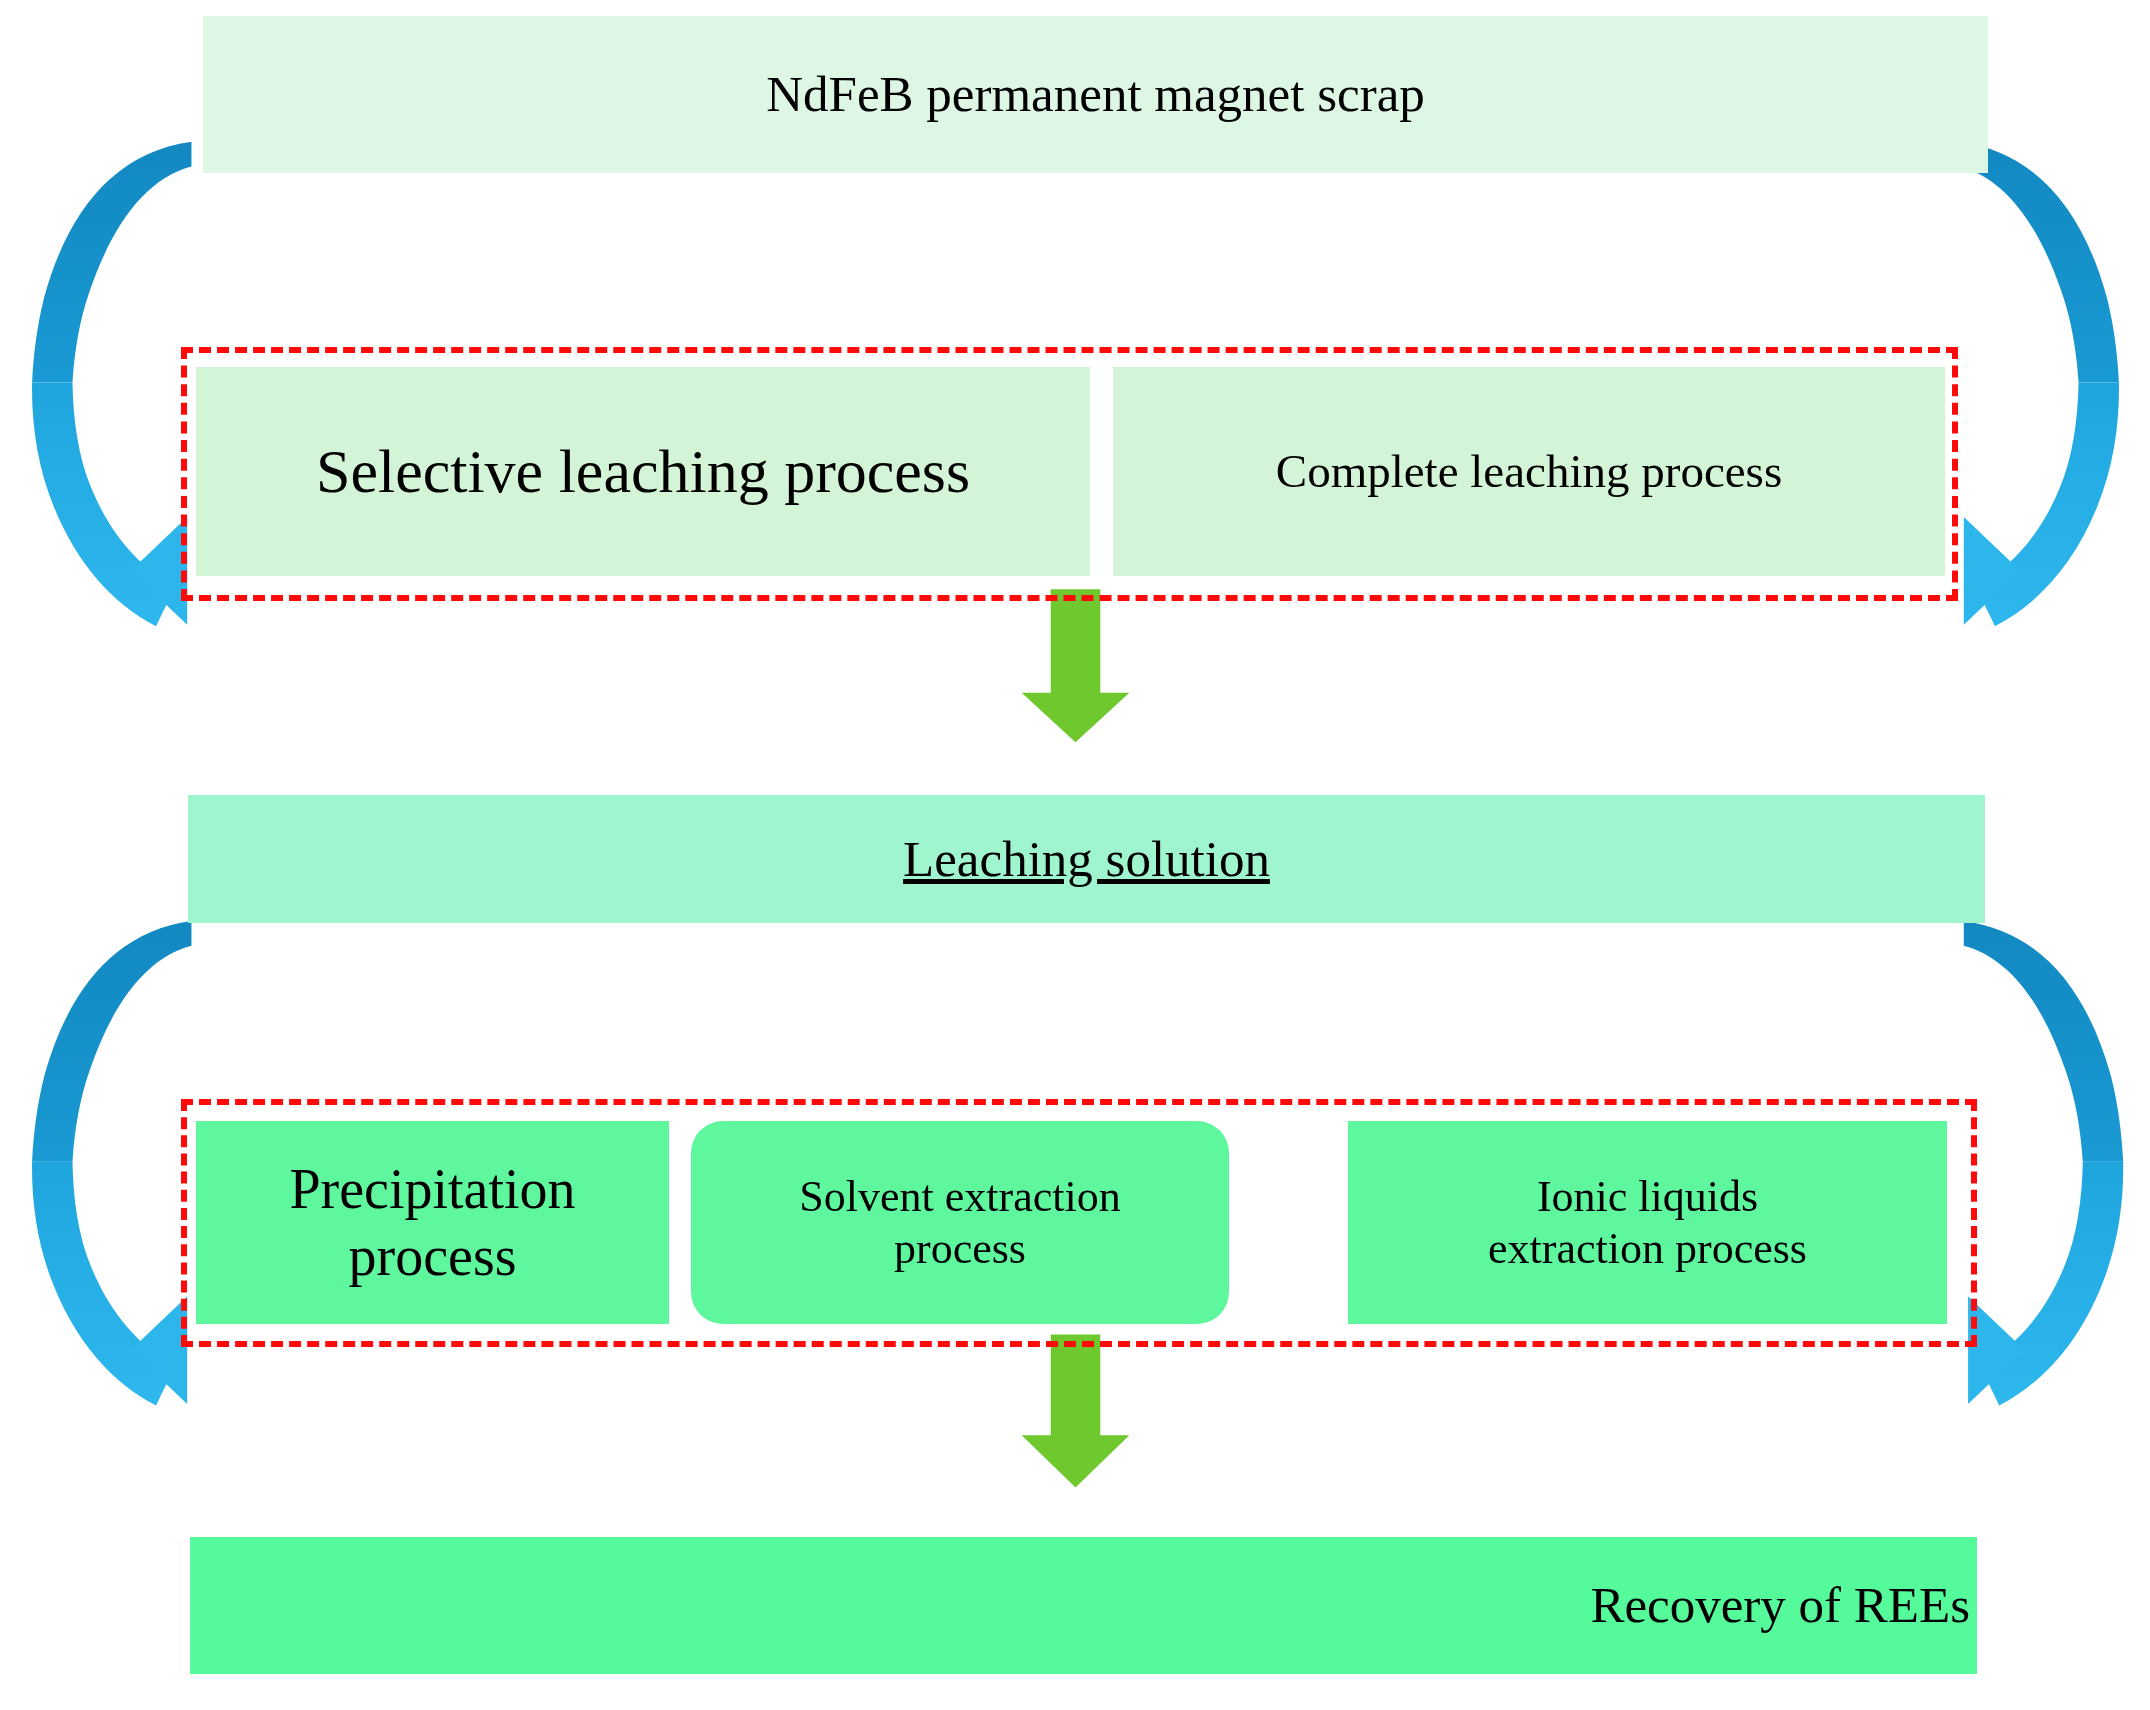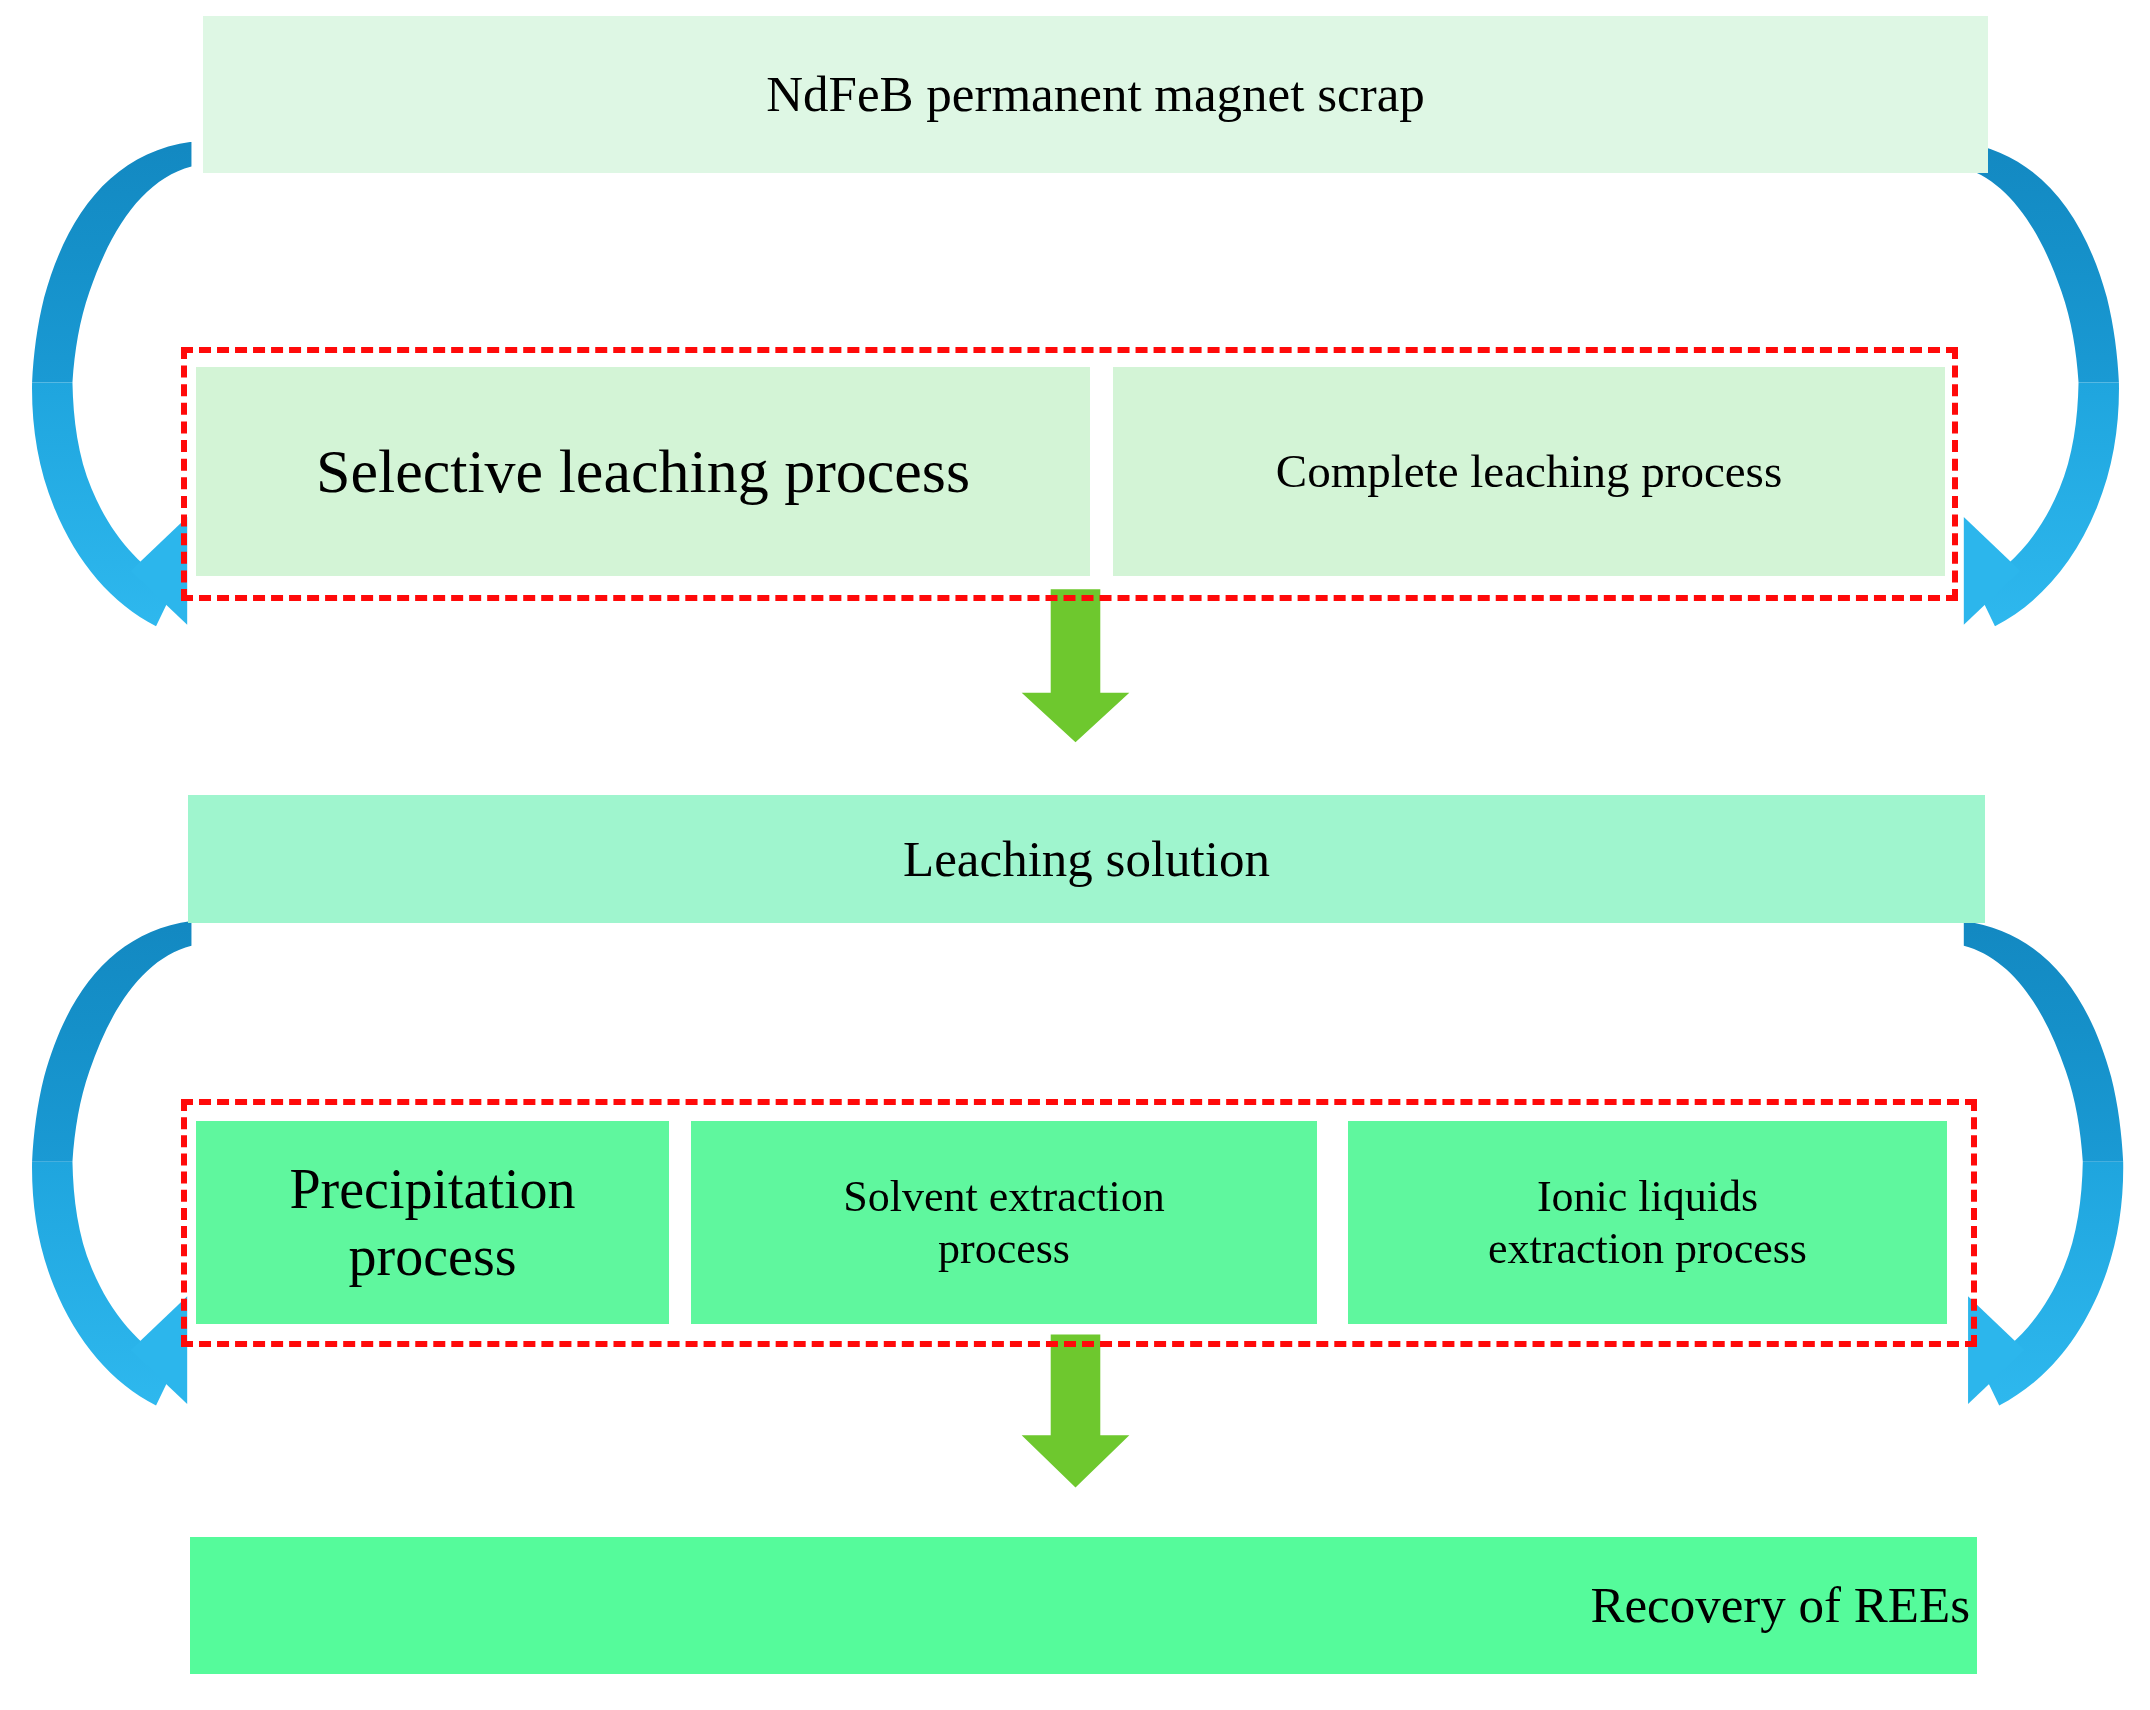--- a/index.html
+++ b/index.html
@@ -25,21 +25,21 @@
     color:#000000;
     line-height:1.18;
     box-sizing:border-box;
     padding:2.8px 7px;
   }
   .box span{display:block;}
 
   
   .tier-pale   { background:#DEF7E4;margin-left:12px; }
   .tier-light  { background:#D3F4D6; }
-  .tier-mint   { background:#9FF5CE; }
+  .tier-mint   { background:#9FF5CE;text-decoration:underline; }
   .tier-spring { background:#5FF79E; }
   .tier-bright { background:#55FB9B;justify-content:flex-end; }
 
   
   .dashed-frame{
     position:absolute;
     border:6.4px dashed #FF0A0A;
     box-sizing:border-box;
     background:transparent;
     pointer-events:none;
@@ -233,21 +233,21 @@
 
   <div class="dashed-frame" style="left:181px; top:1099px; width:1796px; height:248px;"></div>
 
   <div class="box tier-spring" style="left:196px; top:1121px; width:473px; height:203px; font-size:56px;">
     <div>
       <span>Precipitation</span>
       <span>process</span>
     </div>
   </div>
 
-  <div class="box tier-spring" style="left:691px; top:1121px; width:626px; height:203px; font-size:44px;">
+  <div class="box tier-spring" style="left:691px; top:1121px; width:538px; height:203px; font-size:44px;border-radius:32px;">
     <div>
       <span>Solvent extraction</span>
       <span>process</span>
     </div>
   </div>
 
   <div class="box tier-spring" style="left:1348px; top:1121px; width:599px; height:203px; font-size:44px;">
     <div>
       <span>Ionic liquids</span>
       <span>extraction process</span>

